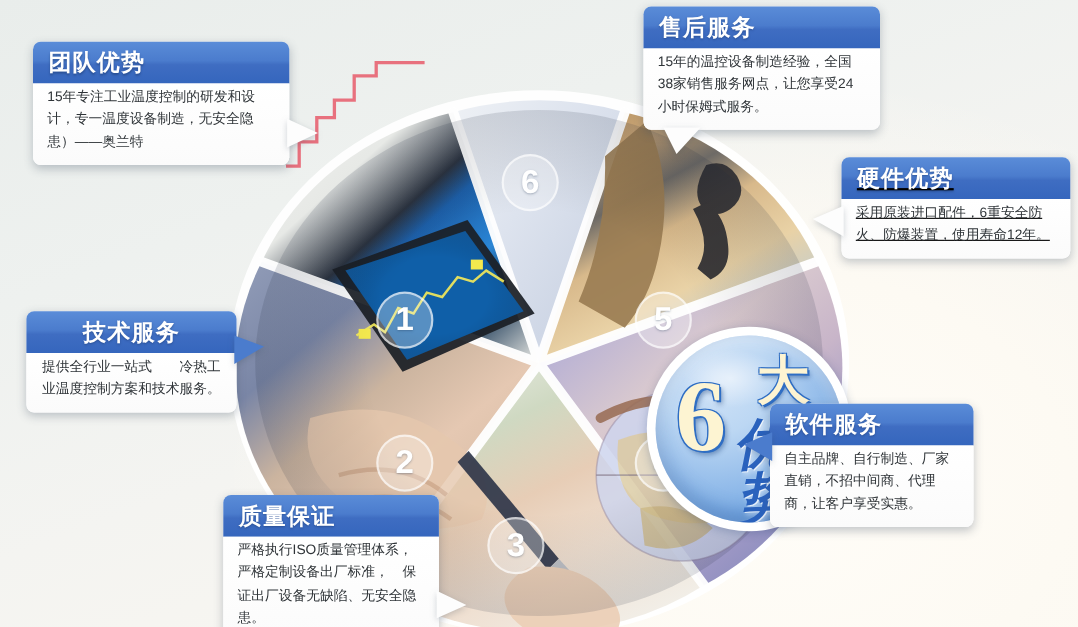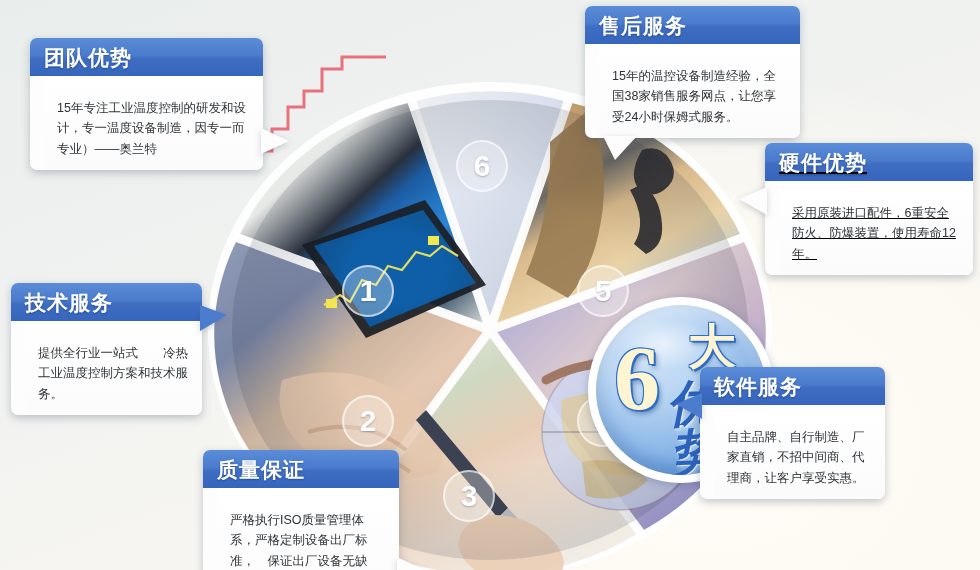--- a/index.html
+++ b/index.html
@@ -116,29 +116,28 @@
     background: linear-gradient(180deg, #5a8cd8 0%, #4b7ccd 45%, #3f6dc2 55%, #3566bd 100%);
     color: #ffffff;
     font-size: 21px;
     font-weight: bold;
     line-height: 1;
     padding: 9px 14px 8px 14px;
     letter-spacing: 1px;
     text-shadow: 0 1px 2px rgba(20,45,90,.45);
   }
   .card-body {
-    padding: 22px 13px 11px 13px;
+    padding: 2px 13px 11px 13px;
     color: #2f3438;
     font-size: 12.5px;
     line-height: 1.62;
     font-family: "Liberation Sans", "DejaVu Sans", sans-serif;
     white-space: pre-line;
     border-radius: 0 0 7px 7px;
     background: linear-gradient(180deg,#ffffff 0%, #fbfbfb 100%);
-    margin-left: 14px;
   }
   .tail {
     position: absolute;
     width: 0; height: 0;
     z-index: 39;
     filter: drop-shadow(0 2px 3px rgba(60,75,95,.25));
   }
 
   
   #card-team   { left: 30px;  top: 38px;  width: 233px; }
@@ -174,21 +173,21 @@
   }
 
   #card-quality { left: 203px; top: 450px; width: 196px; }
   #card-quality .tail {
     right: -25px; bottom: 20px;
     border-top: 13px solid transparent;
     border-bottom: 12px solid transparent;
     border-left: 27px solid #fdfdfd;
   }
 
-  #card-tech { left: 11px; top: 283px; width: 191px; }
+  #card-tech { left: 24px; top: 283px; width: 191px; text-align: center; }
   #card-tech .tail {
     right: -25px; top: 22px;
     border-top: 10px solid transparent;
     border-bottom: 16px solid transparent;
     border-left: 27px solid #4b7ccd;
   }
 
   
   #red-line {
     position: absolute;
@@ -358,21 +357,21 @@
       <span>5</span>
     </div>
     <div class="badge" style="left:266px; top:60px;">
       <span>6</span>
     </div>
   </div>
 
   <div class="card" id="card-team">
     <div class="tail"></div>
     <div class="card-head">团队优势</div>
-    <div class="card-body">15年专注工业温度控制的研发和设计，专一温度设备制造，因专一而专业）——奥兰特</div>
+    <div class="card-body">15年专注工业温度控制的研发和设计，专一温度设备制造，无安全隐患）——奥兰特</div>
   </div>
 
   <div class="card" id="card-after">
     <div class="tail"></div>
     <div class="card-head">售后服务</div>
     <div class="card-body">15年的温控设备制造经验，全国38家销售服务网点，让您享受24小时保姆式服务。</div>
   </div>
 
   <div class="card" id="card-hardware">
     <div class="tail"></div>

